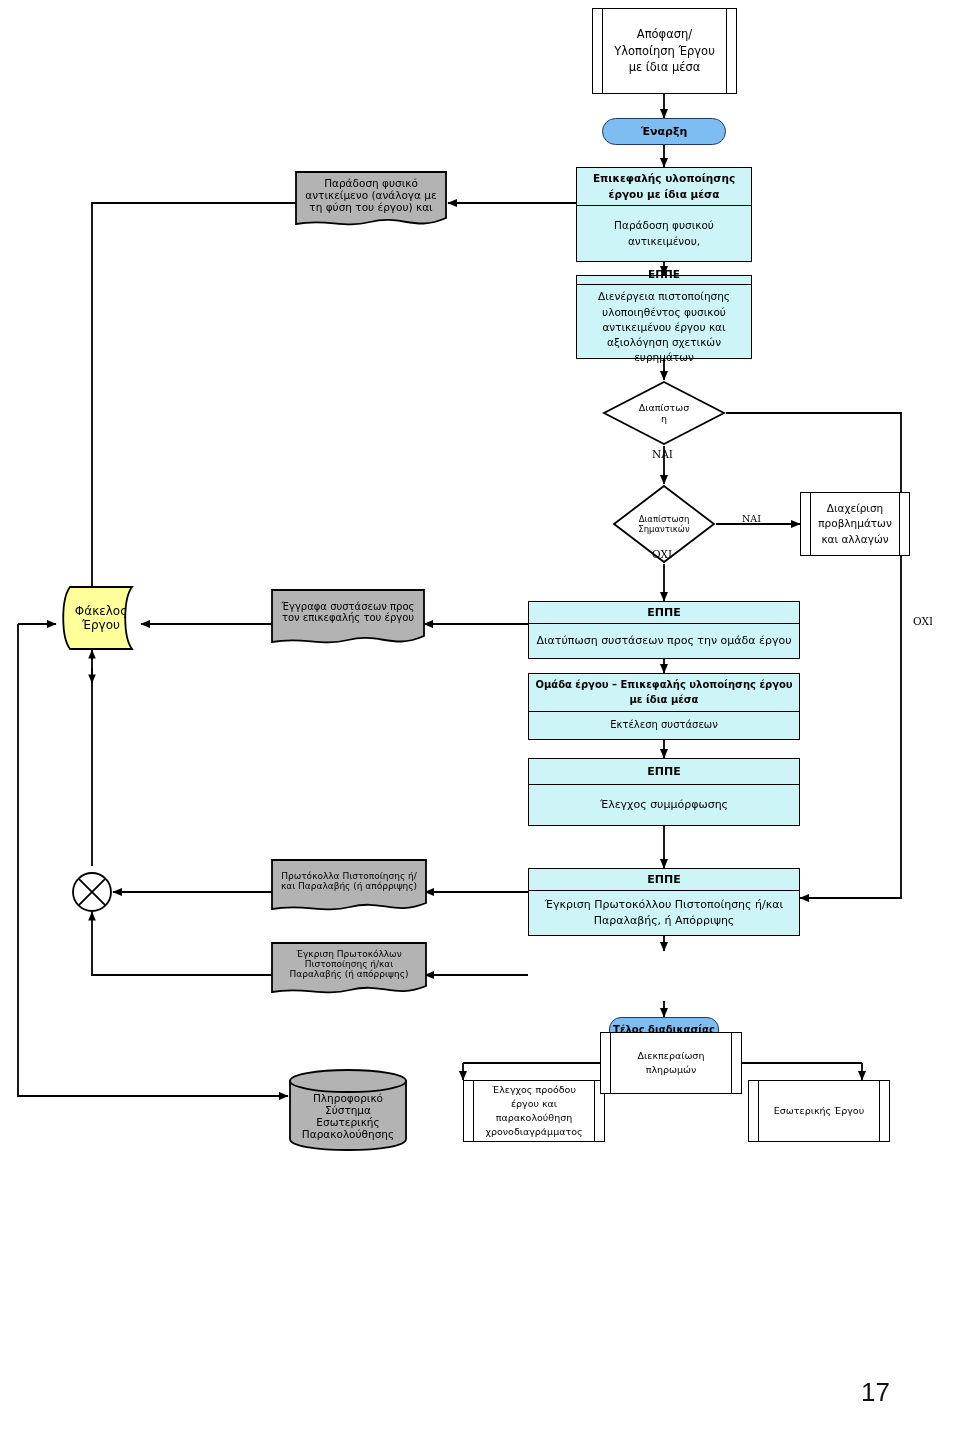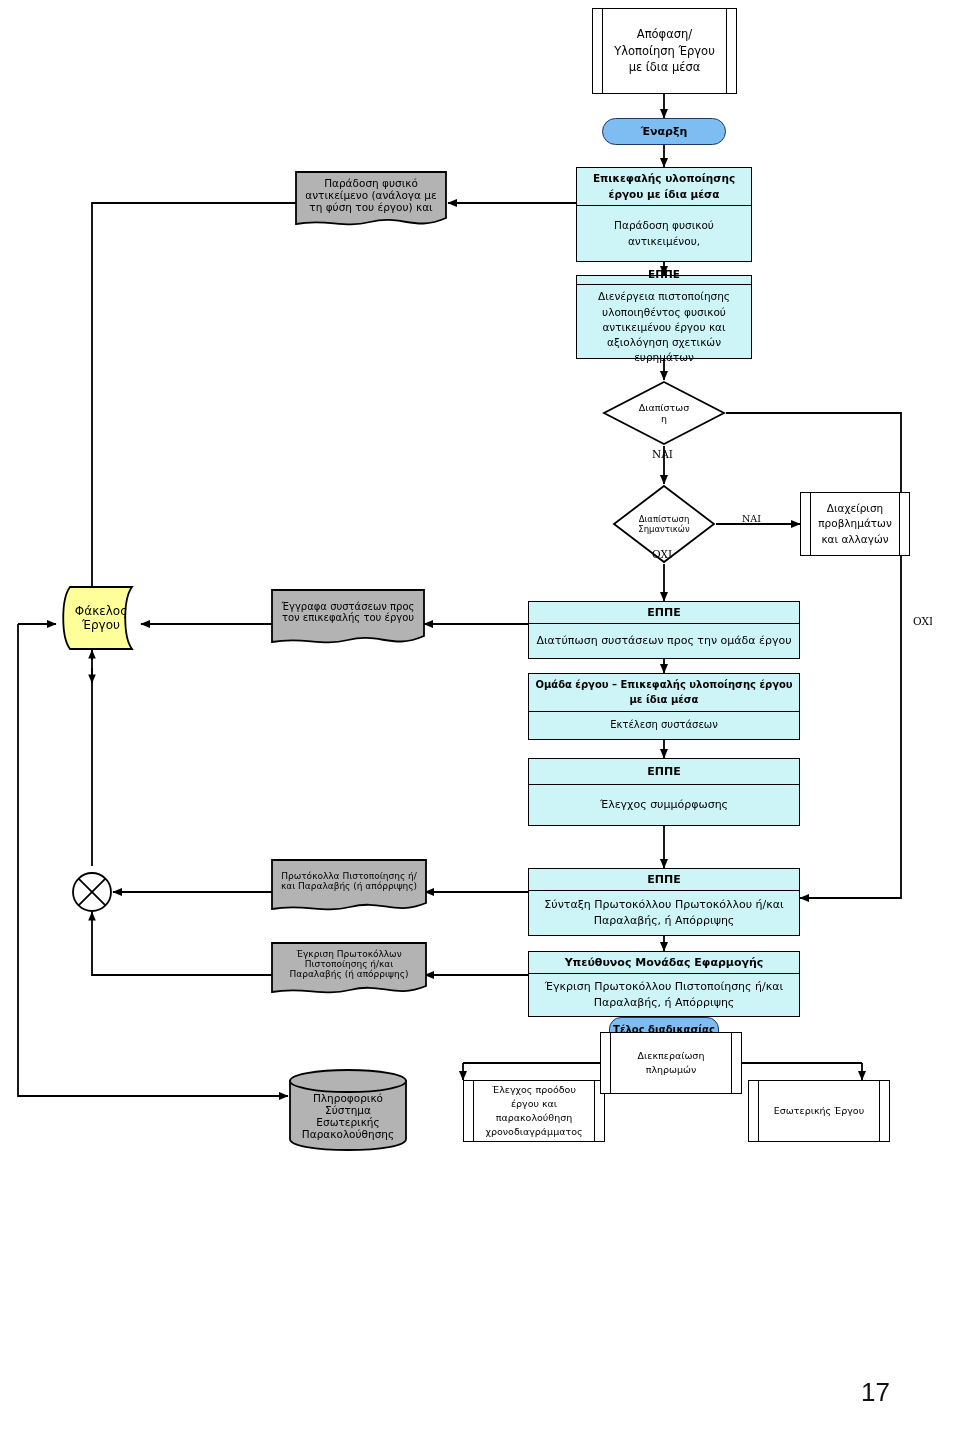--- a/index.html
+++ b/index.html
@@ -221,34 +221,30 @@
 
   <div class="docshape" style="left:270px;top:858px;width:158px;height:58px;">
     <svg width="158" height="58" viewBox="0 0 158 58">
       <path d="M2,2 L156,2 L156,45 C124,58 112,41 80,49 C52,56 34,45 2,51 Z" fill="#b3b3b3" stroke="#000" stroke-width="1.8"></path>
     </svg>
     <div class="txt" style="height:46px;font-size:9px;">Πρωτόκολλα Πιστοποίησης ή/και Παραλαβής (ή απόρριψης)</div>
   </div>
 
   <div class="proc node" style="left:528px;top:868px;width:272px;height:68px;font-size:11px;">
     <div class="hd" style="height:22px;">ΕΠΠΕ</div>
-    <div class="bd">Σύνταξη Πρωτοκόλλου Πρωτοκόλλου ή/και Παραλαβής, ή Απόρριψης</div>
+    <div class="bd">Έγκριση Πρωτοκόλλου Πιστοποίησης ή/και Παραλαβής, ή Απόρριψης</div>
   </div>
 
   <div class="docshape" style="left:270px;top:941px;width:158px;height:58px;">
     <svg width="158" height="58" viewBox="0 0 158 58">
       <path d="M2,2 L156,2 L156,45 C124,58 112,41 80,49 C52,56 34,45 2,51 Z" fill="#b3b3b3" stroke="#000" stroke-width="1.8"></path>
     </svg>
     <div class="txt" style="height:46px;font-size:9px;">Έγκριση Πρωτοκόλλων Πιστοποίησης ή/και Παραλαβής (ή απόρριψης)</div>
   </div>
 
-  <div class="proc node" style="left:528px;top:951px;width:272px;height:66px;font-size:11px;">
-    <div class="hd" style="height:22px;">Υπεύθυνος Μονάδας Εφαρμογής</div>
-    <div class="bd">Έγκριση Πρωτοκόλλου Πιστοποίησης ή/και Παραλαβής, ή Απόρριψης</div>
-  </div>
 
   <div class="term node" style="left:609px;top:1017px;width:110px;height:27px;font-size:10px;border-radius:12px;">
     <span>Τέλος διαδικασίας</span>
   </div>
 
   <div class="cyl" style="left:288px;top:1068px;width:120px;height:84px;">
     <svg width="120" height="84" viewBox="0 0 120 84">
       <path d="M2,13 L2,71 C2,78 28,82 60,82 C92,82 118,78 118,71 L118,13 Z" fill="#b3b3b3" stroke="#000" stroke-width="1.8"></path>
       <ellipse cx="60" cy="13" rx="58" ry="11" fill="#b3b3b3" stroke="#000" stroke-width="1.8"></ellipse>
     </svg>

